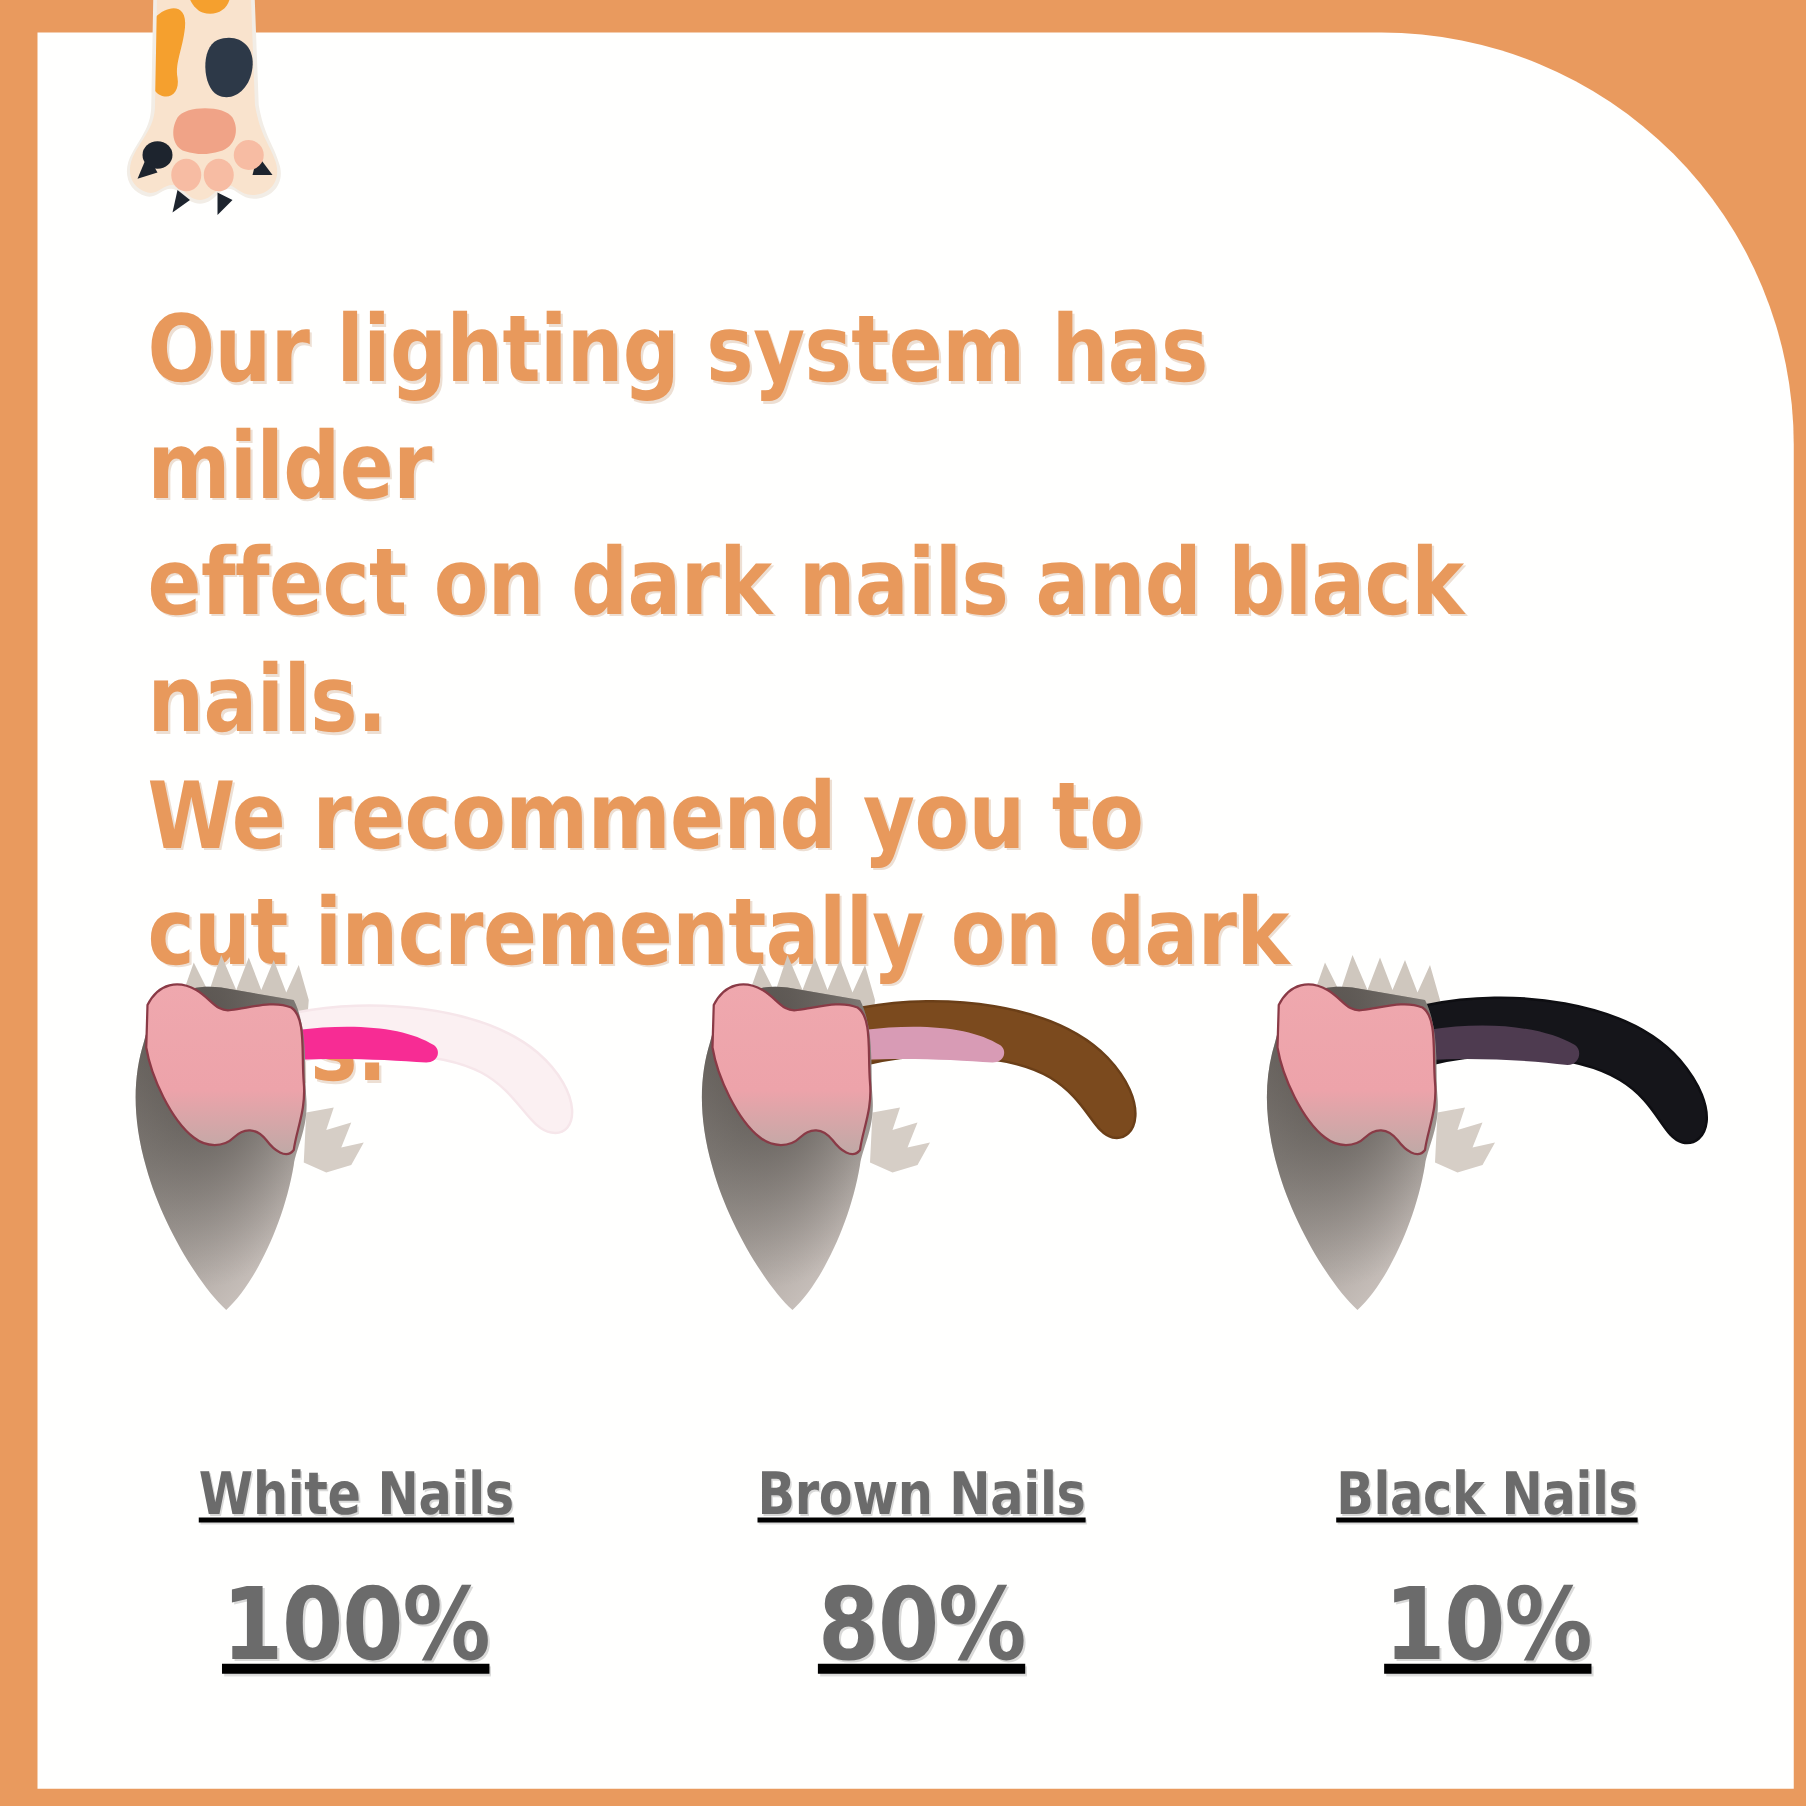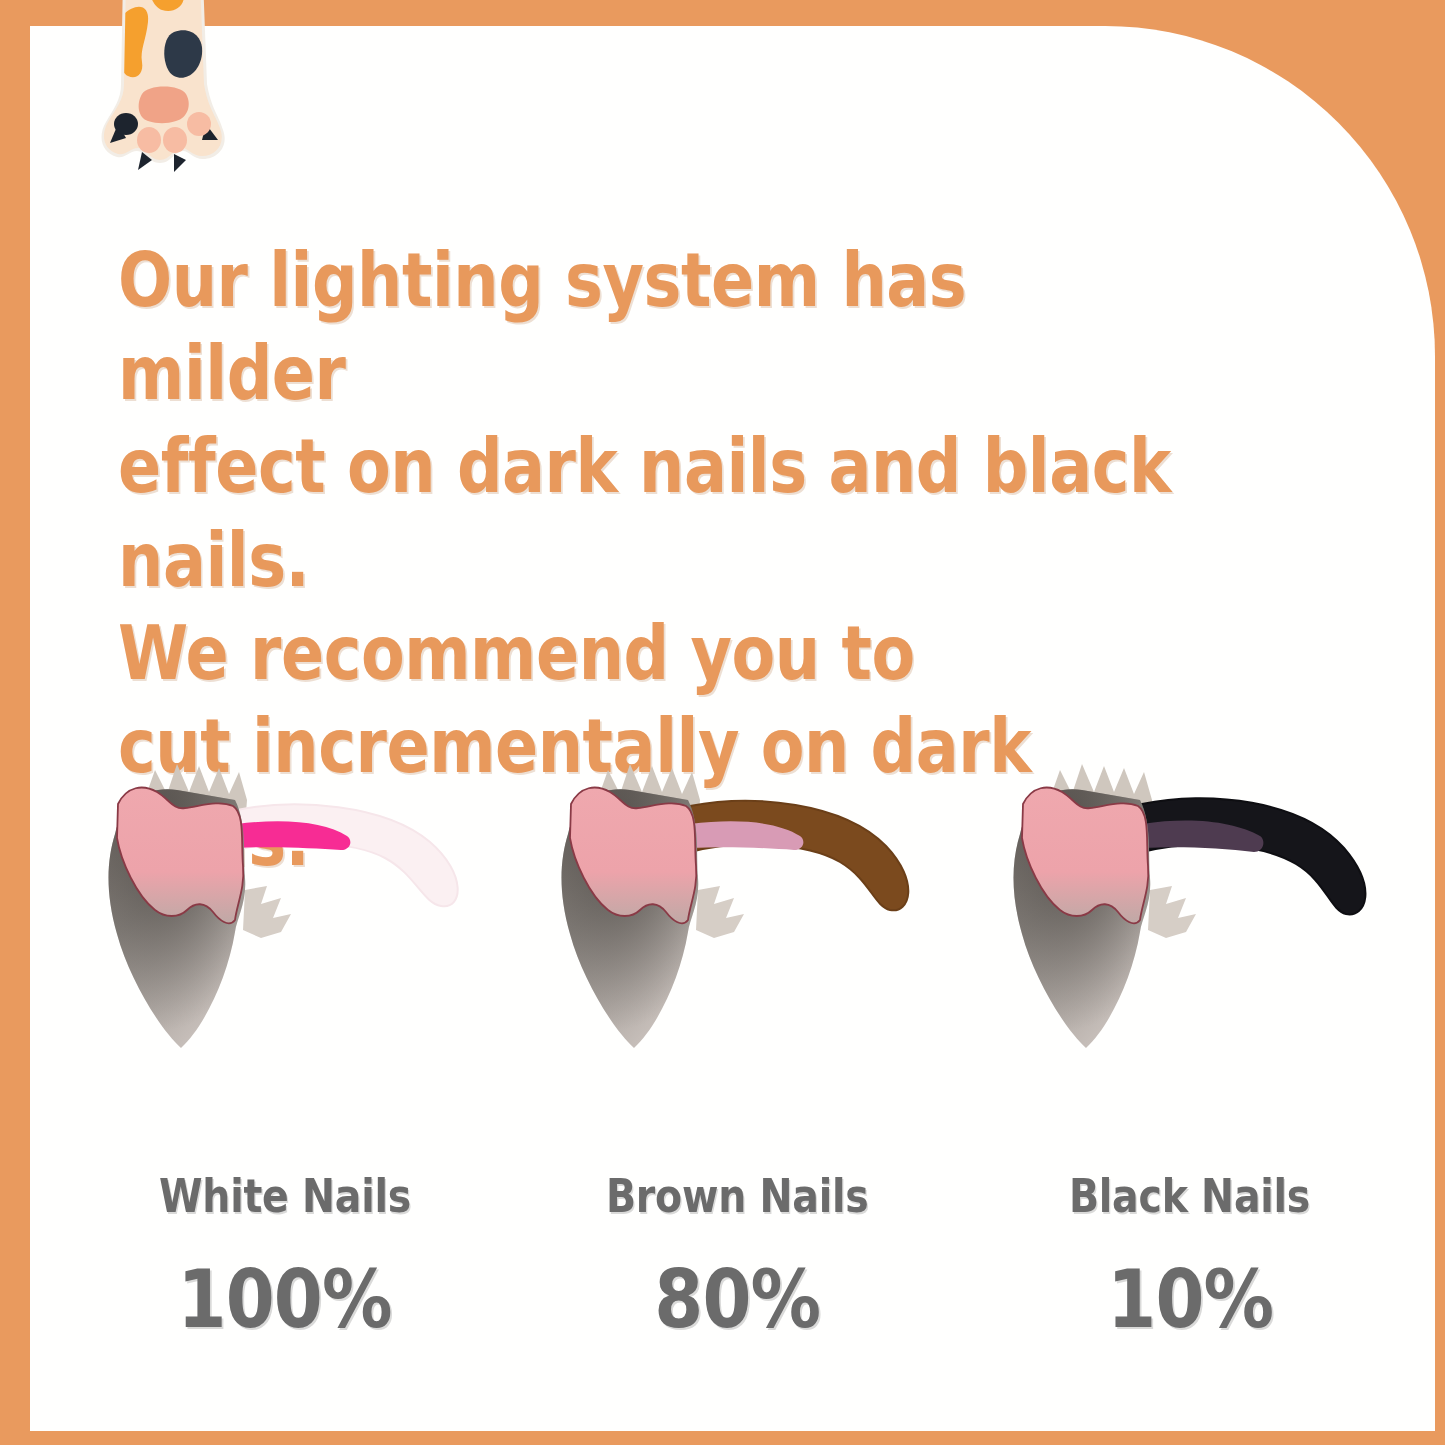--- a/index.html
+++ b/index.html
@@ -86,20 +86,21 @@
     width: 1335px;
     display: flex;
     align-items: flex-start;
     justify-content: space-between;
   }
   .card {
     width: 430px;
     display: flex;
     flex-direction: column;
     align-items: center;
+    text-decoration: underline;
   }
   .figure {
     width: 400px;
     height: 330px;
     position: relative;
   }
   .figure svg { display: block; width: 100%; height: 100%; }
 
   .card-label {
     margin-top: 96px;

